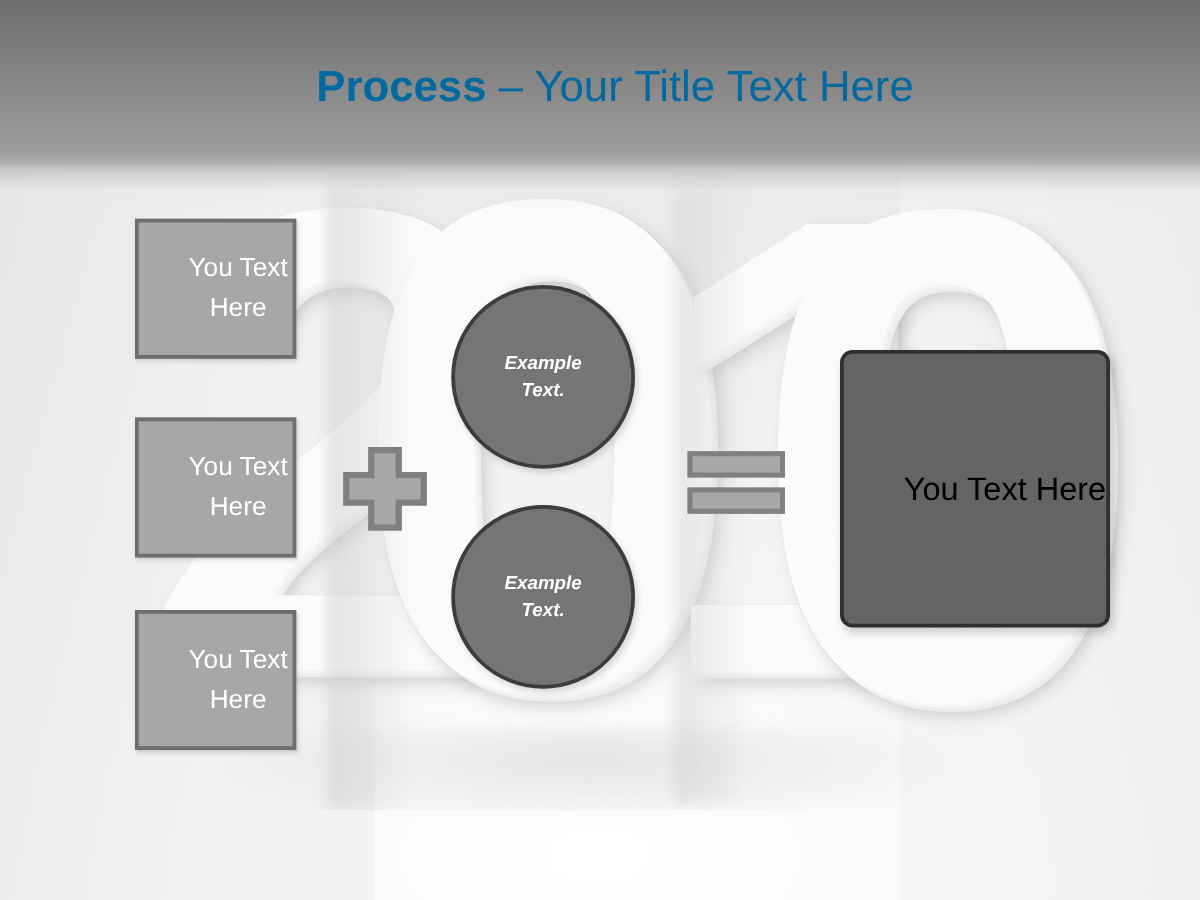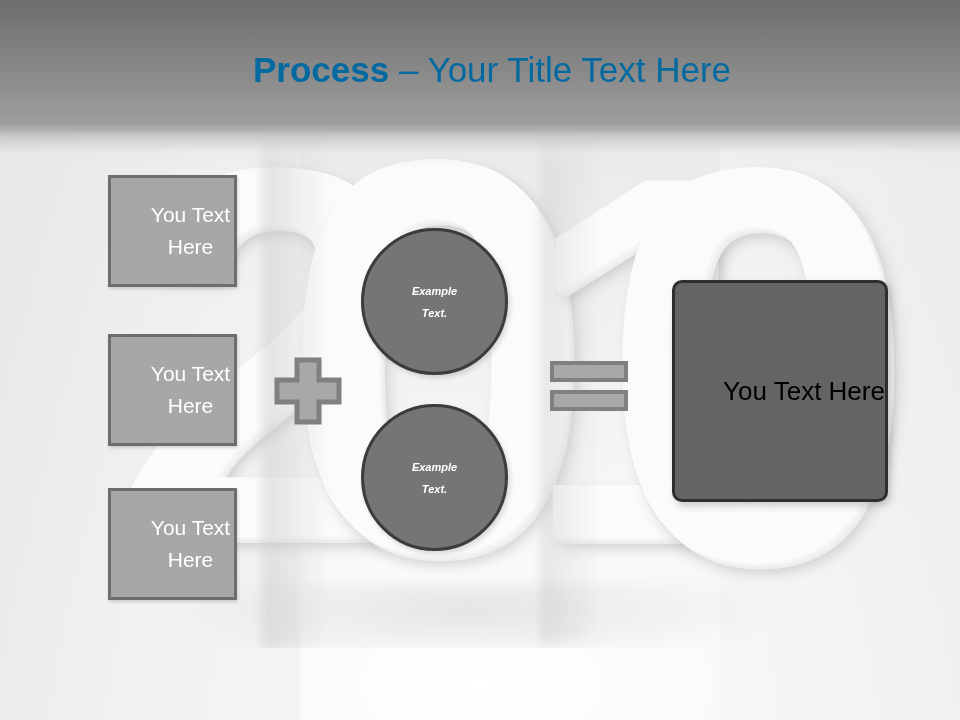--- a/index.html
+++ b/index.html
@@ -163,21 +163,21 @@
   .circle {
     position: absolute;
     left: 361px;
     width: 147px;
     height: 147px;
     box-sizing: border-box;
     border-radius: 50%;
     background: #757575;
     border: 3px solid #3c3c3c;
     color: #ffffff;
-    font-size: 11px;
+    font-size: 15px;
     font-weight: 700;
     font-style: italic;
     line-height: 22px;
     text-align: center;
     display: flex;
     align-items: center;
     justify-content: center;
     box-shadow: 2px 3px 5px rgba(130,130,130,.3);
   }
   .c1 { top: 228px; }

